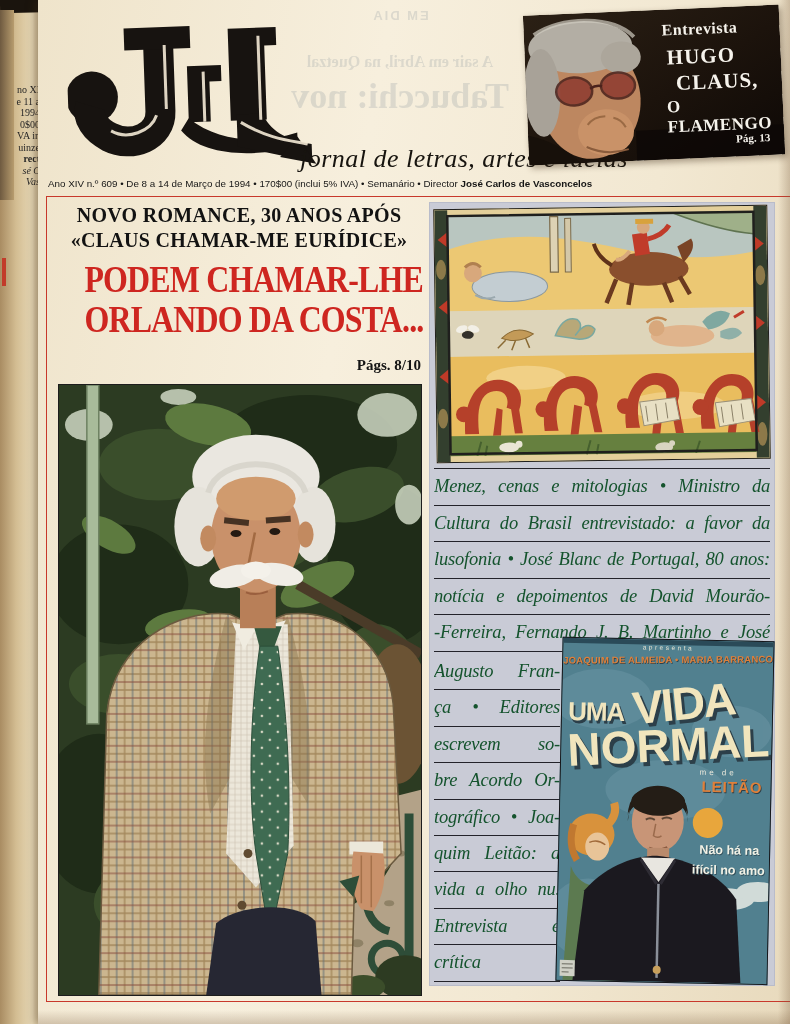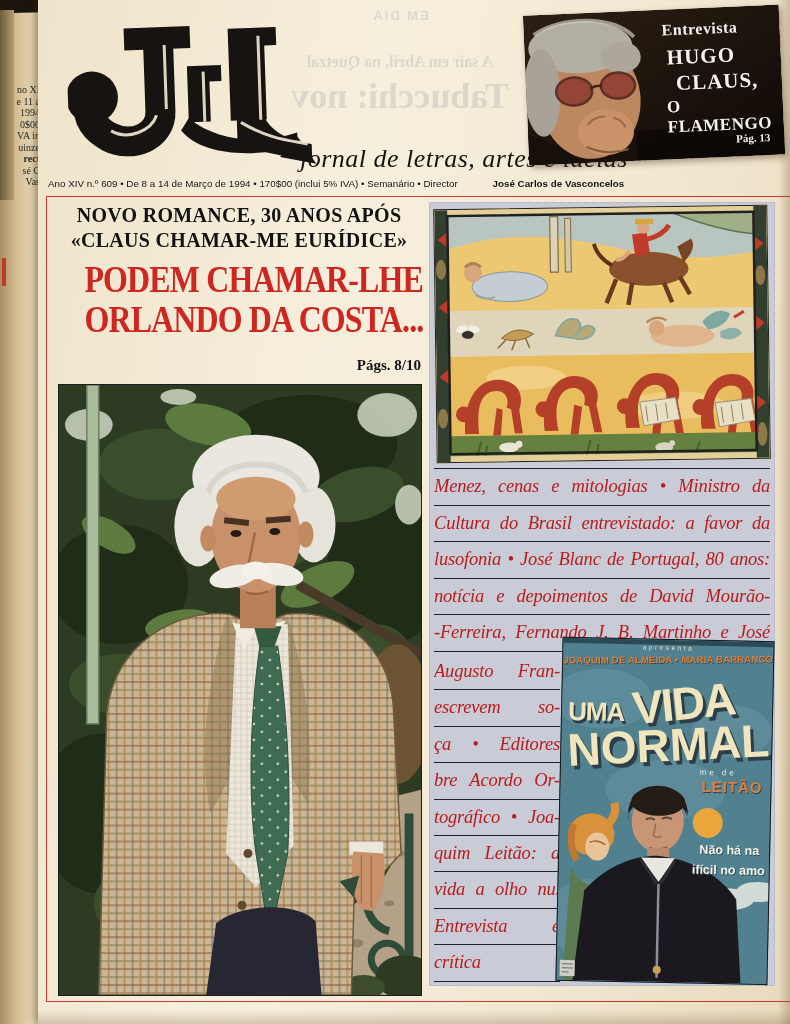--- a/index.html
+++ b/index.html
@@ -8,21 +8,21 @@
   
   .understack{position:absolute;left:0;top:0;width:46px;height:1024px;
     background:linear-gradient(90deg,#a98c62,#d3bd92 35%,#e7d8b6 70%,#cdb astext,#cdb astext);
     background:linear-gradient(90deg,#a98c62,#d3bd92 35%,#e7d8b6 70%,#c9b488);}
   .edge-dark-top{position:absolute;left:0;top:-4px;width:108px;height:16px;background:#1a140d;transform:rotate(-1.2deg);}
   .edge-strip2{position:absolute;left:0;top:10px;width:14px;height:190px;background:linear-gradient(90deg,#6e5a40,#b79c6e);}
   .frag-col{position:absolute;left:0;top:84px;width:40px;text-align:right;
     font:10px/11.5px "Liberation Serif",serif;color:#272727;}
   .frag-col span{display:block;}
   .frag-col span:nth-child(7){font-weight:bold;}
-  .frag-col span:nth-child(8),.frag-col span:nth-child(9){}
+  .frag-col span:nth-child(8),.frag-col span:nth-child(9){font-style:italic;}
   .red-sliver{position:absolute;left:2px;top:258px;width:4px;height:28px;background:#c23b2a;}
   
   .sheet{position:absolute;left:38px;top:0;width:752px;height:1024px;
     background:linear-gradient(100deg,#efe4cb,#f7efdd 38%,#f2e8d2 70%,#e8dabd);
     box-shadow:-4px 0 8px rgba(60,40,20,.35);}
   .right-shade{position:absolute;right:0;top:0;width:12px;height:1024px;
     background:linear-gradient(90deg,rgba(120,90,60,0),rgba(120,90,60,.30));}
   .bottom-shade{position:absolute;left:0;bottom:0;width:100%;height:14px;
     background:linear-gradient(180deg,rgba(120,90,60,0),rgba(120,90,60,.28));}
   
@@ -38,41 +38,41 @@
     transform:rotate(-2.5deg);box-shadow:2px 3px 6px rgba(60,40,20,.4);}
   .hugo svg{position:absolute;left:0;top:0;}
   .hugo .txt{position:absolute;color:#f6f3ec;font-family:"Liberation Serif",serif;font-weight:bold;}
   .h-kicker{left:138px;top:12px;font-size:16px;letter-spacing:.5px;}
   .h-l1{left:142px;top:36px;font-size:21px;letter-spacing:1px;}
   .h-l2{left:150px;top:62px;font-size:21px;letter-spacing:1px;}
   .h-l3{left:140px;top:88px;font-size:17px;letter-spacing:.5px;}
   .h-page{right:14px;bottom:12px;font-size:11px;}
   .dateline{position:absolute;left:10px;top:178px;width:700px;
     font:9.8px "Liberation Sans",sans-serif;color:#161616;letter-spacing:0;}
-  .dateline b{font-weight:700;margin-left:32px;}
+  .dateline b{font-weight:700;}
   
   .redbox{position:absolute;left:8px;top:196px;width:750px;height:806px;
     border:1.6px solid #c8382b;box-sizing:border-box;}
   
   .story{position:absolute;left:8px;top:6px;width:368px;}
   .kick{font:700 20px/25px "Liberation Serif",serif;color:#121212;text-align:center;letter-spacing:.3px;}
   .head{font:700 38px/40px "Liberation Serif",serif;color:#ce2620;text-align:center;
         letter-spacing:-1px;transform:scaleX(.84);transform-origin:50% 50%;white-space:nowrap;}
   .head2{margin-top:0px;}
   .byline{margin-top:12px;font:700 15.5px "Liberation Serif",serif;color:#141414;}
   .sq{display:inline-block;width:10px;height:10px;background:#141414;margin-right:7px;}
   .pages{margin-top:18px;text-align:right;font:700 15px "Liberation Serif",serif;color:#141414;padding-right:2px;}
   .photo{position:absolute;left:11px;top:187px;width:364px;height:612px;border:1.5px solid #1d1d1d;box-sizing:border-box;}
   
   .panel{position:absolute;left:382px;top:5px;width:346px;height:784px;background:#c9cbd6;
      box-shadow:inset 0 0 0 1px #b9bcca;}
   .artwork{position:absolute;left:6px;top:5px;width:334px;height:254px;border:1.5px solid #20201e;
      box-sizing:border-box;transform:rotate(-.8deg);background:#e3cf9a;}
   .rlines{position:absolute;left:5px;top:266px;width:336px;border-top:1.6px solid #23232a;}
-  .rline{font:italic 18.5px/35.6px "Liberation Serif",serif;color:#b91c1c;letter-spacing:-.2px;
+  .rline{font:italic 18.5px/35.6px "Liberation Serif",serif;color:#14532d;letter-spacing:-.2px;
      border-bottom:1.6px solid #23232a;text-align:justify;text-align-last:justify;white-space:nowrap;overflow:hidden;}
   .narrow{position:absolute;left:5px;top:452px;width:126px;}
   .narrow .rline{line-height:35.4px;}
   .narrow .rline.last{text-align-last:left;}
   .poster{position:absolute;left:130px;top:437px;width:212px;height:344px;border:1.6px solid #16161a;
      box-sizing:border-box;transform:rotate(1.2deg);background:#51808f;overflow:hidden;}
   .poster svg{position:absolute;left:0;top:0;}
   .p-txt{position:absolute;font-family:"Liberation Sans",sans-serif;}
   .p-presents{left:0;right:0;top:4px;text-align:center;font-size:6.5px;letter-spacing:2.5px;color:#e9e4d2;}
   .p-names{left:0;right:0;top:14px;text-align:center;font-weight:700;font-size:9.5px;color:#e0803a;
@@ -391,22 +391,22 @@
         <div class="rlines">
           <div class="rline">Menez, cenas e mitologias • Ministro da</div>
           <div class="rline">Cultura do Brasil entrevistado: a favor da</div>
           <div class="rline">lusofonia • José Blanc de Portugal, 80 anos:</div>
           <div class="rline">notícia e depoimentos de David Mourão-</div>
           <div class="rline">-Ferreira, Fernando J. B. Martinho e José</div>
         </div>
 
         <div class="narrow">
           <div class="rline">Augusto Fran-</div>
+          <div class="rline">ça • Editores</div>
           <div class="rline">escrevem so-</div>
-          <div class="rline">ça • Editores</div>
           <div class="rline">bre Acordo Or-</div>
           <div class="rline">tográfico • Joa-</div>
           <div class="rline">quim Leitão: a</div>
           <div class="rline">vida a olho nu.</div>
           <div class="rline">Entrevista e</div>
           <div class="rline last">crítica</div>
         </div>
 
         <div class="poster">
           <svg width="210" height="342" viewBox="0 0 210 342">

